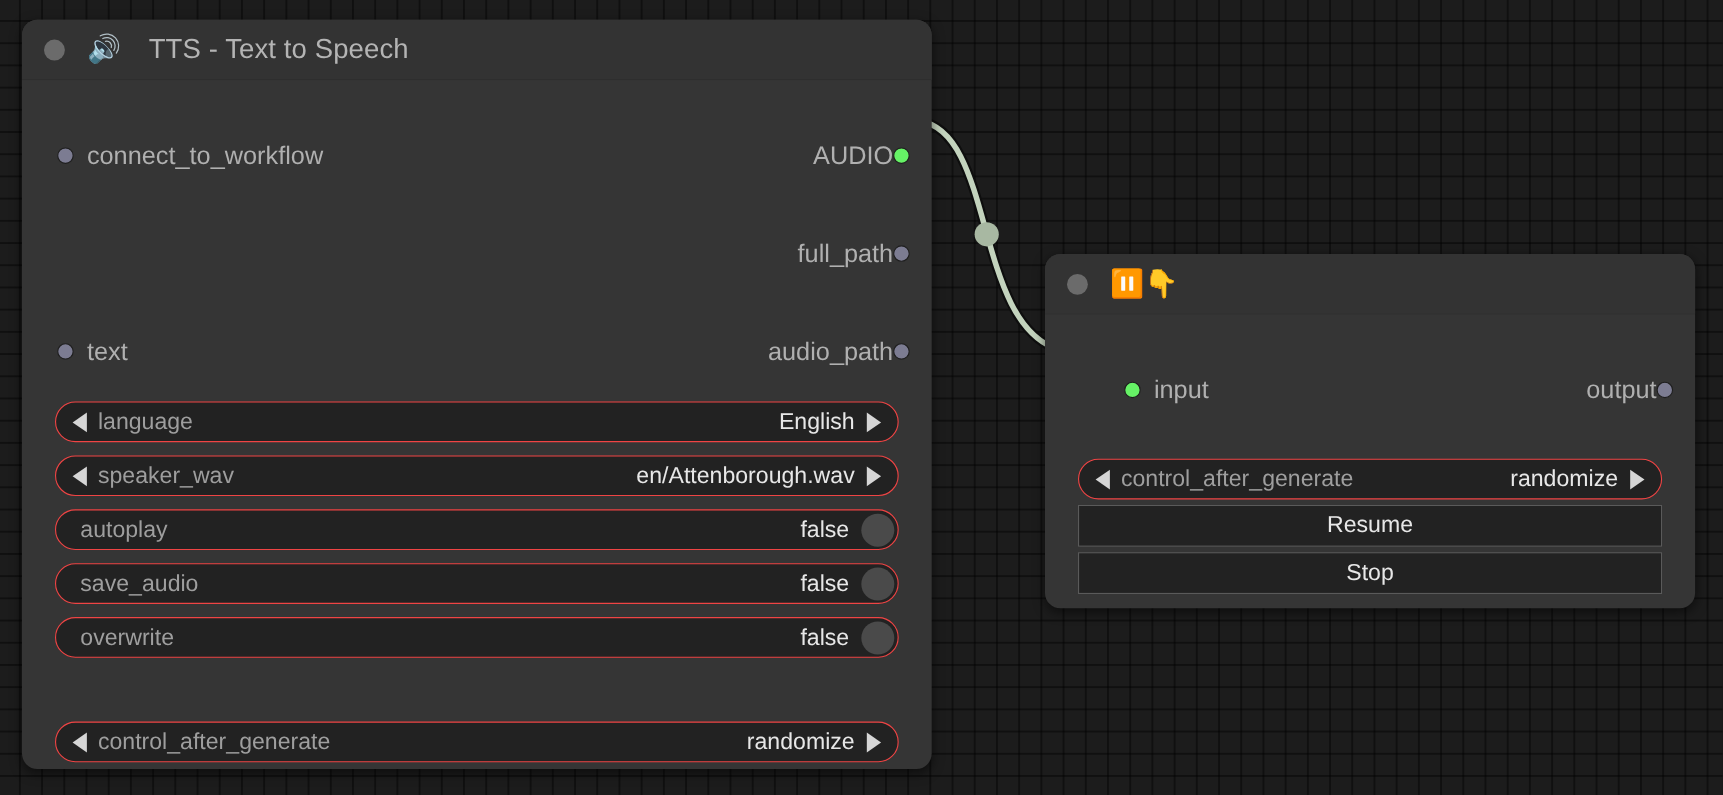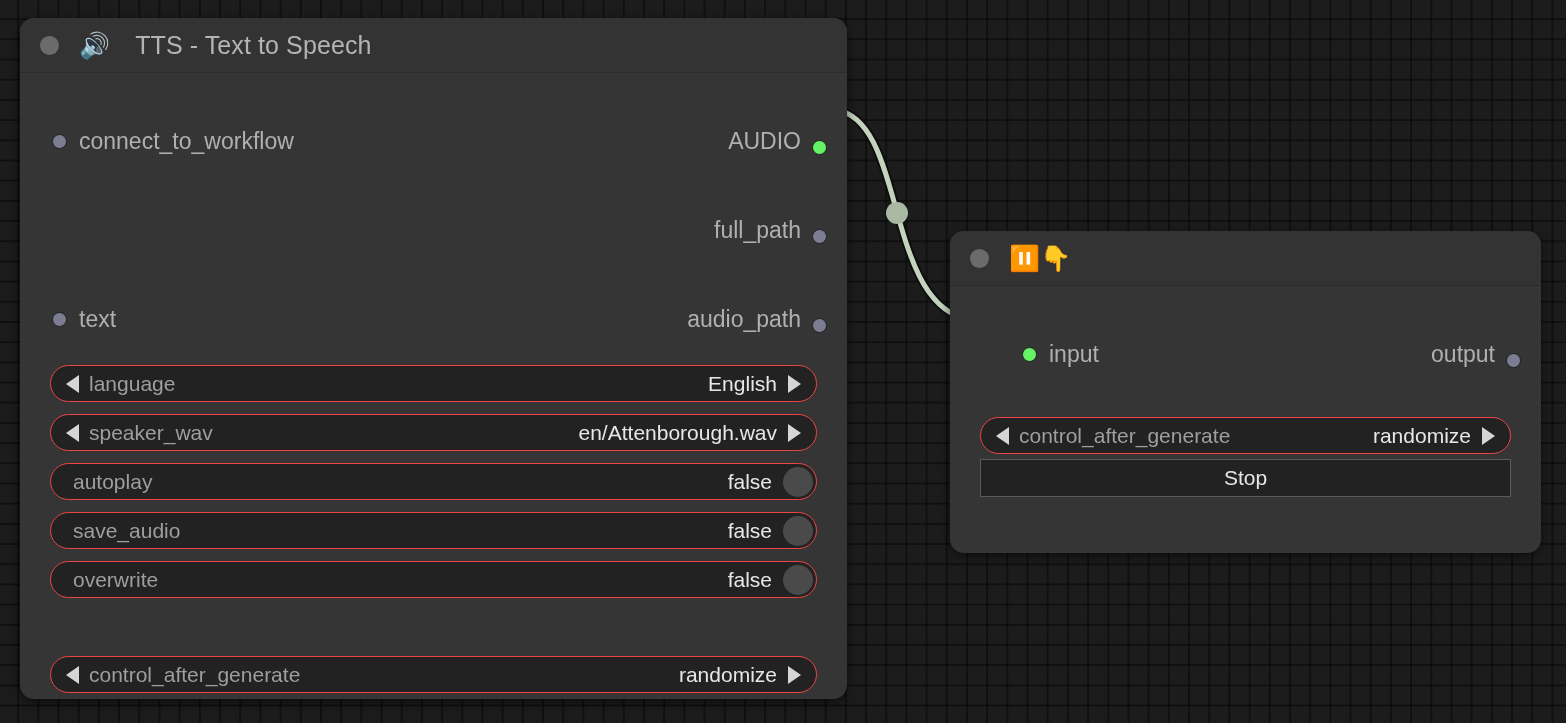--- a/index.html
+++ b/index.html
@@ -109,22 +109,21 @@
     position: absolute;
     left: 32px;
     display: flex;
     align-items: center;
     gap: 12px;
   }
   .slot-out {
     position: absolute;
     right: 20px;
     display: flex;
-    align-items: flex-end;
-    gap: 11px;
+    align-items: center;
   }
 
   
   .widgets { position: relative; }
   .widget {
     position: relative;
     height: 37px;
     border-radius: 19px;
     background: #222222;
     border: 1px solid #ef4444;
@@ -330,18 +329,19 @@
 
     <div class="widgets">
 
       <div class="widget">
         <div class="arrow arrow-left"></div>
         <div class="w-label">control_after_generate</div>
         <div class="w-value">randomize</div>
         <div class="arrow arrow-right"></div>
       </div>
 
+      <div class="btn">Resume</div>
       <div class="btn">Stop</div>
 
     </div>
   </div>
 
 </div>
 
 </body></html>

